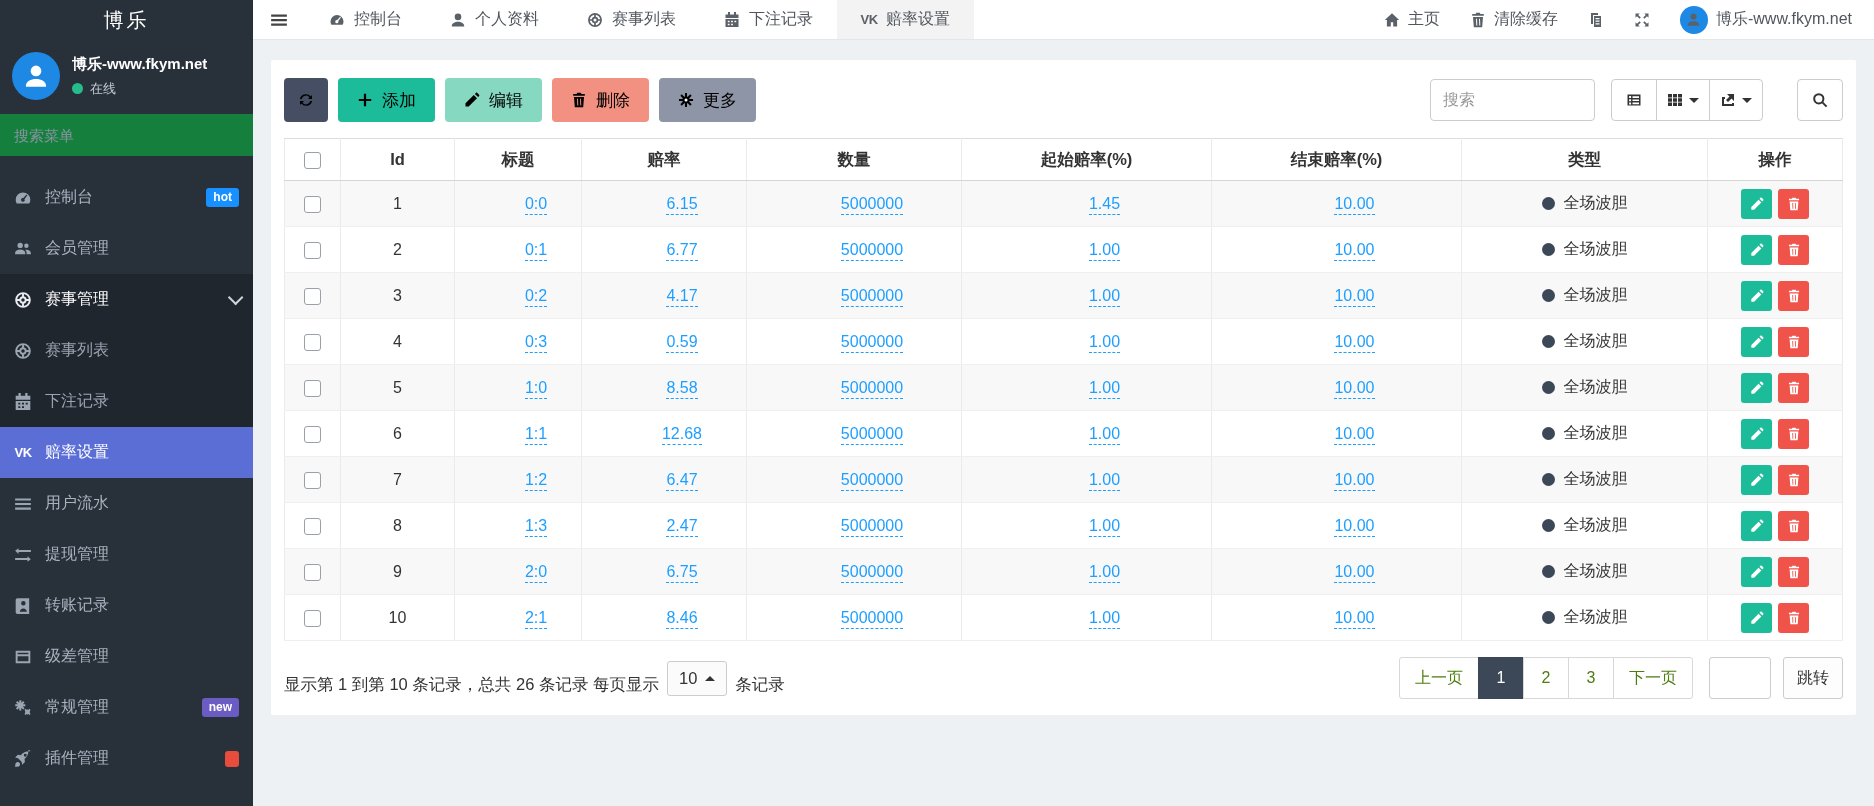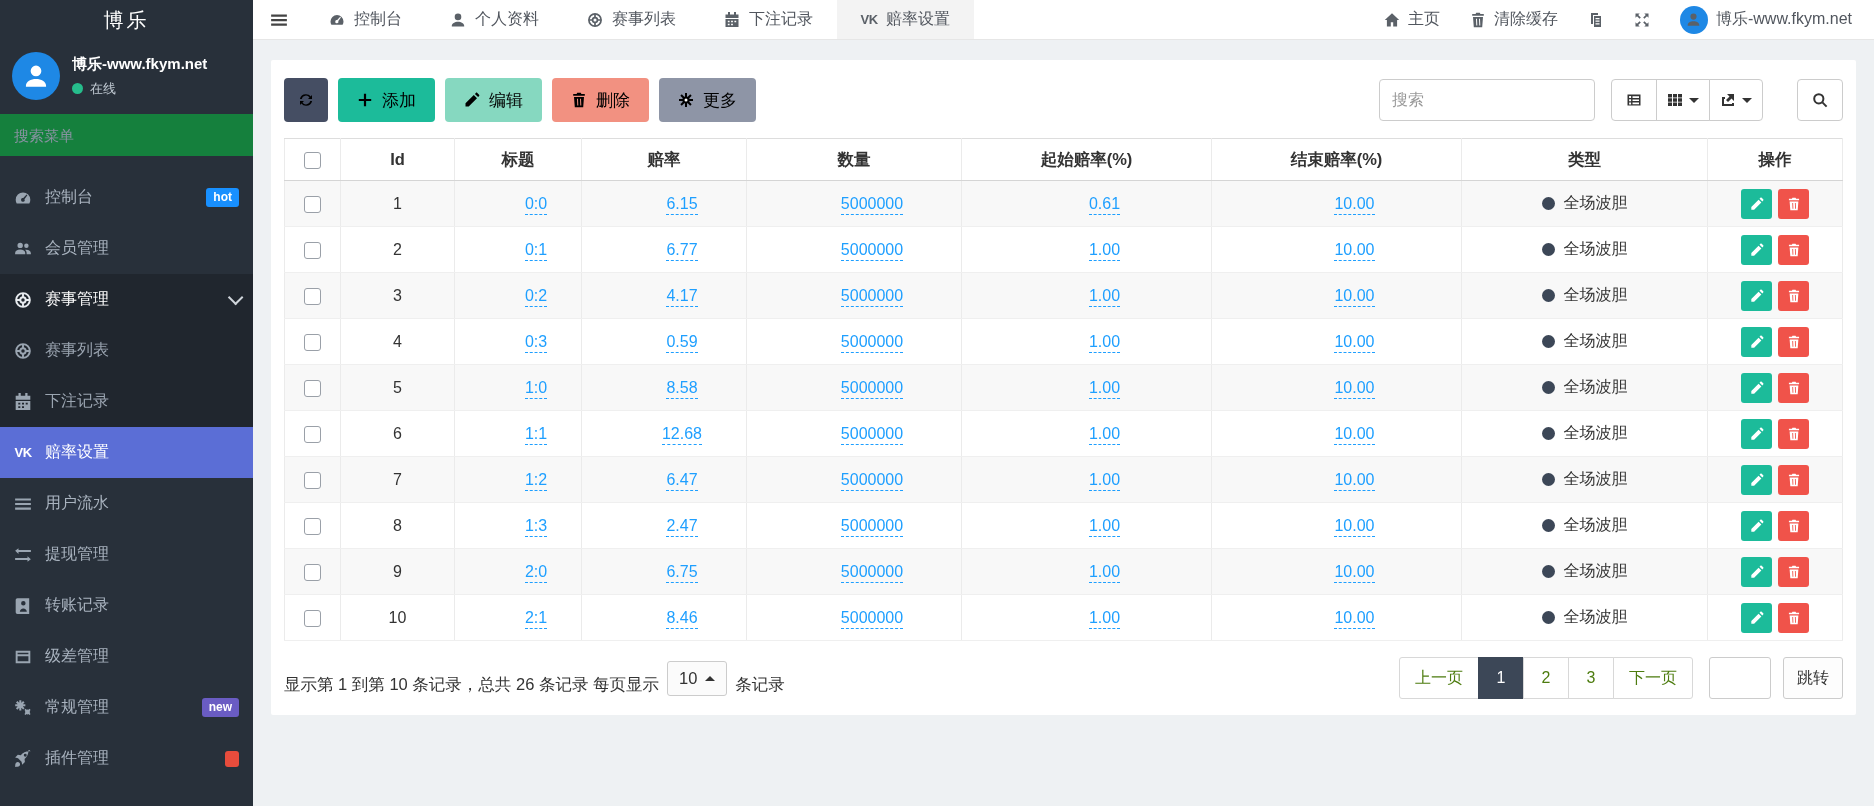--- a/index.html
+++ b/index.html
@@ -54,21 +54,21 @@
   .panel { background:#fff; border-radius:2px; padding:18px 13px 16px 13px; }
 
   
   .toolbar { display:flex; align-items:center; margin-bottom:16px; }
   .tb-btn { height:44px; border:none; border-radius:4px; color:#000000; font-size:17px; font-family:inherit; display:inline-flex; align-items:center; gap:9px; padding:0 19px; margin-right:10px; cursor:pointer; }
   .tb-btn .ico { width:16px; height:16px; }
   .tb-btn.icon-only { width:44px; padding:0; justify-content:center; }
   .v-dark { background:#454e63; } .v-green { background:#1cbb9a; }
   .v-green-muted { background:#86d8c0; } .v-red-muted { background:#f29181; } .v-gray { background:#8e95a6; }
   .toolbar-right { margin-left:auto; display:flex; align-items:center; }
-  .search-input { width:216px; height:42px; border:1px solid #ccc; border-radius:4px; padding:0 12px; font-size:16px; font-family:inherit; color:#333; outline:none; margin-right:16px; }
+  .search-input { width:165px; height:42px; border:1px solid #ccc; border-radius:4px; padding:0 12px; font-size:16px; font-family:inherit; color:#333; outline:none; margin-right:16px; }
   .search-input::placeholder { color:#999; }
   .btn-group { display:flex; }
   .w-btn { height:42px; min-width:46px; background:#fff; border:1px solid #ccc; display:inline-flex; align-items:center; justify-content:center; gap:6px; color:#333; cursor:pointer; margin-left:-1px; padding:0 10px; }
   .btn-group .w-btn:first-child { border-radius:4px 0 0 4px; margin-left:0; }
   .btn-group .w-btn:last-child { border-radius:0 4px 4px 0; }
   .w-btn .ico { width:16px; height:16px; }
   .w-btn.lone { border-radius:4px; margin-left:34px; }
   .caret-down { width:0; height:0; border-left:5px solid transparent; border-right:5px solid transparent; border-top:5px solid #333; }
   .caret-up { width:0; height:0; border-left:5px solid transparent; border-right:5px solid transparent; border-bottom:5px solid #333; }
 
@@ -446,21 +446,21 @@
               <th>操作</th>
             </tr>
           </thead>
         <tbody id="tbody">
             <tr>
               <td><span class="cbx"></span></td>
               <td>1</td>
               <td><span class="cell-link">0:0</span></td>
               <td><span class="cell-link">6.15</span></td>
               <td><span class="cell-link">5000000</span></td>
-              <td><span class="cell-link">0.61</span></td>
+              <td><span class="cell-link">1.45</span></td>
               <td><span class="cell-link">10.00</span></td>
               <td><span class="type-cell">
                   <span class="type-dot"></span>
                   <span>全场波胆</span>
                 </span></td>
               <td><button class="op-btn op-edit">
                   <span class="ico">
                     <svg viewBox="0 0 16 16">
                       <path fill="currentColor" d="M1.5 11.3 9.8 3l3.2 3.2-8.3 8.3H1.5zM10.9 1.9l1-1c.4-.4 1-.4 1.4 0l1.8 1.8c.4.4.4 1 0 1.4l-1 1z"></path>
                     </svg>

